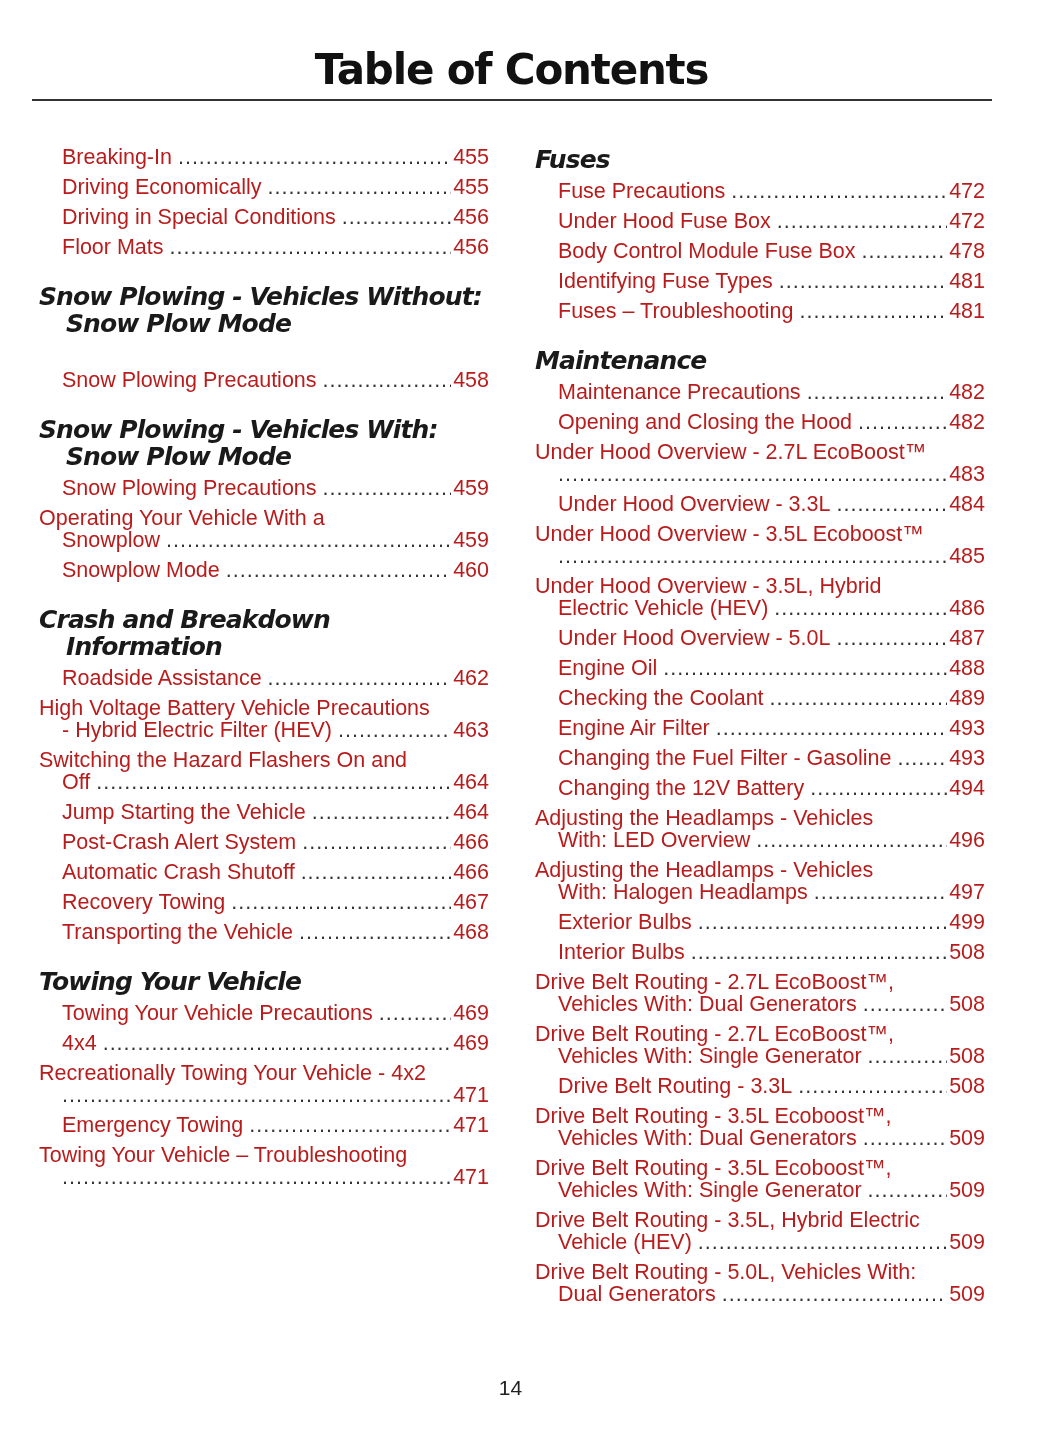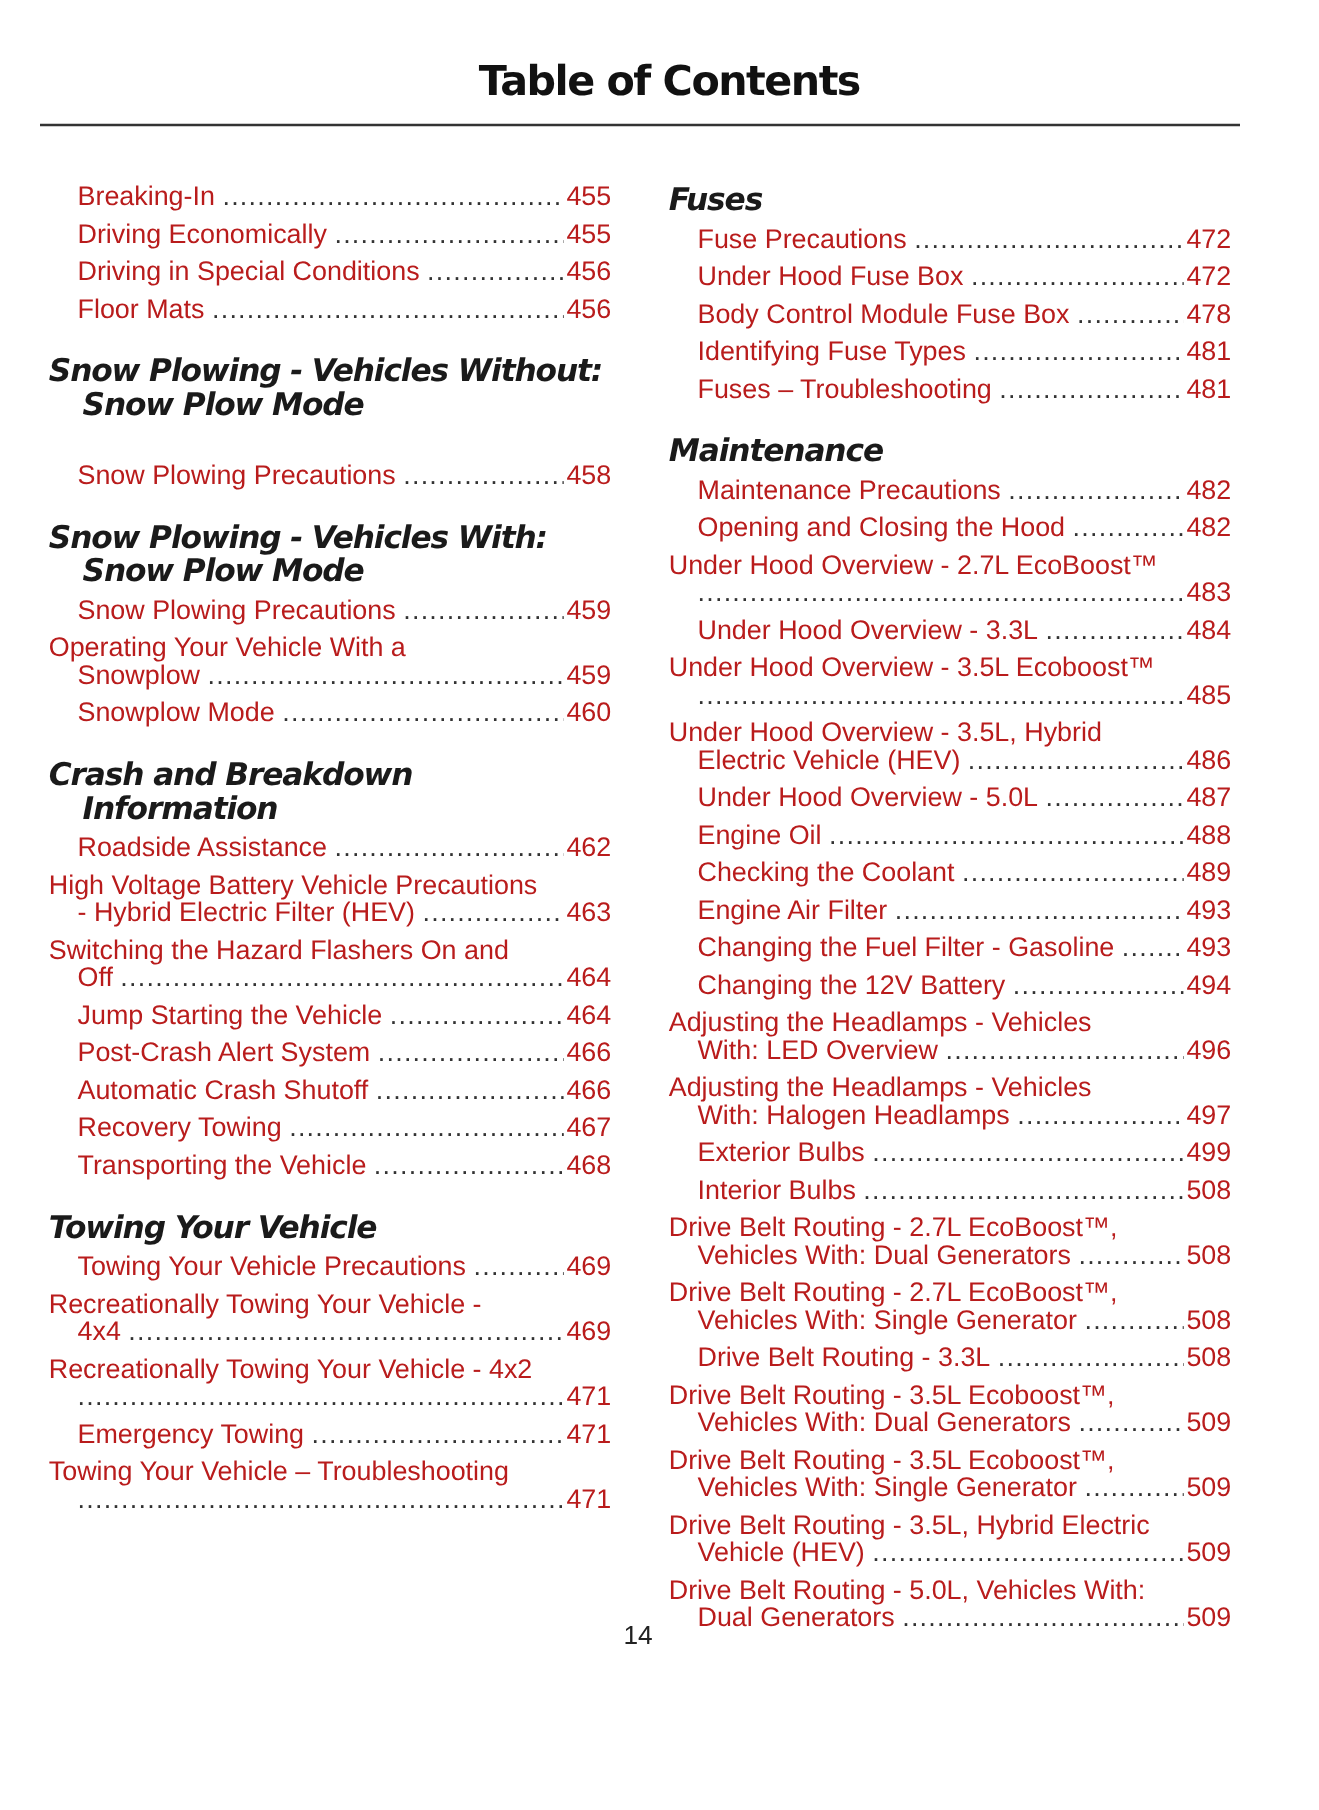--- a/index.html
+++ b/index.html
@@ -2,22 +2,22 @@
 <html><head>
   <meta charset="utf-8">
   <style>
     html, body { margin: 0; padding: 0; background: #ffffff; }
     body {
       width: 1055px; height: 1448px; position: relative; overflow: hidden;
       font-family: "Liberation Sans", "DejaVu Sans", sans-serif; color: #1a1a1a;
     }
     .page-title {
       position: absolute; top: 45px; left: 0; width: 1023px; text-align: center;
-      font-family: "DejaVu Sans", sans-serif; font-weight: bold; font-size: 33px;
-      letter-spacing: -1.2px; color: #111; padding-left: 24px;
+      font-family: "DejaVu Sans", sans-serif; font-weight: bold; font-size: 42px;
+      letter-spacing: -1.2px; color: #111;
     }
     .title-rule {
       position: absolute; top: 99px; left: 32px; width: 960px; height: 0;
       border-top: 2px solid #333;
     }
     .column { position: absolute; top: 146px; width: 450px; }
     .col-left { left: 39px; }
     .col-right { left: 535px; }
     .section { margin-bottom: 25px; }
     .section-heading {
@@ -35,21 +35,21 @@
     .leader {
       flex: 1 1 auto; overflow: hidden; white-space: nowrap; margin: 0 2px 0 6px;
       letter-spacing: 1px; color: #333;
     }
     .leader::before {
       content: "................................................................................................................................................";
     }
     .entry-page { flex: 0 0 auto; }
     .entry-first { display: block; text-indent: 0; margin-left: -23px; white-space: nowrap; }
     .page-number {
-      position: absolute; top: 1297px; left: 0; width: 1021px; text-align: center;
+      position: absolute; top: 1376px; left: 0; width: 1021px; text-align: center;
       font-size: 21px; color: #222;
     }
   </style>
 </head>
 <body>
 
 <div class="page-title">Table of Contents</div>
 <div class="title-rule"></div>
 
 <div class="column col-left">
@@ -182,21 +182,20 @@
     <div class="section">
       <div class="section-heading">Towing Your Vehicle</div>
       <div class="entry">
         <div class="entry-line">
           <span class="entry-title-text">Towing Your Vehicle Precautions</span>
           <span class="leader"></span>
           <span class="entry-page">469</span>
         </div>
       </div>
       <div class="entry">
-        <span class="entry-first">Recreationally Towing Your Vehicle -</span>
         <div class="entry-line">
           <span class="entry-title-text">4x4</span>
           <span class="leader"></span>
           <span class="entry-page">469</span>
         </div>
       </div>
       <div class="entry">
         <span class="entry-first">Recreationally Towing Your Vehicle - 4x2</span>
         <div class="entry-line">
           <span class="entry-title-text"></span>

